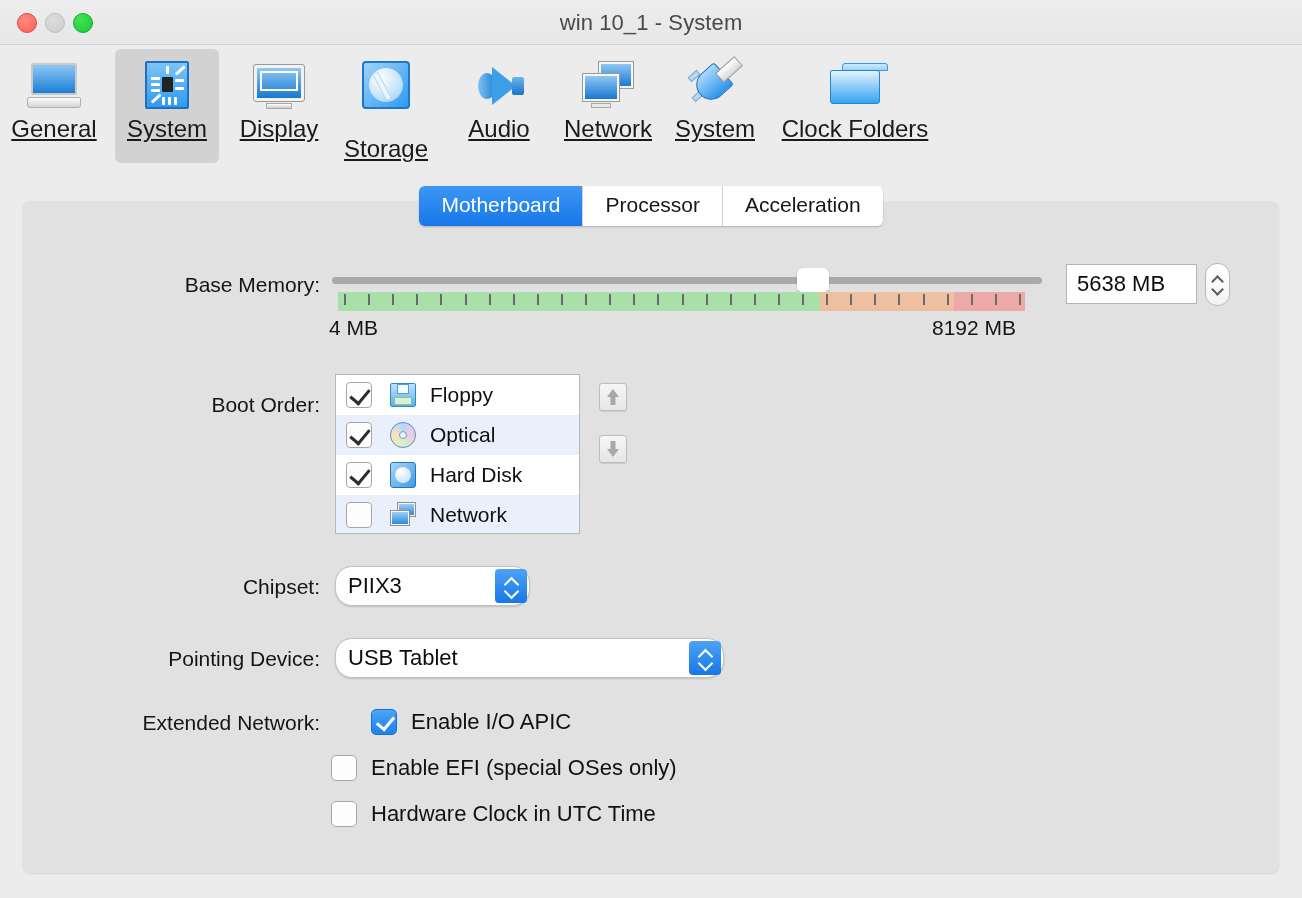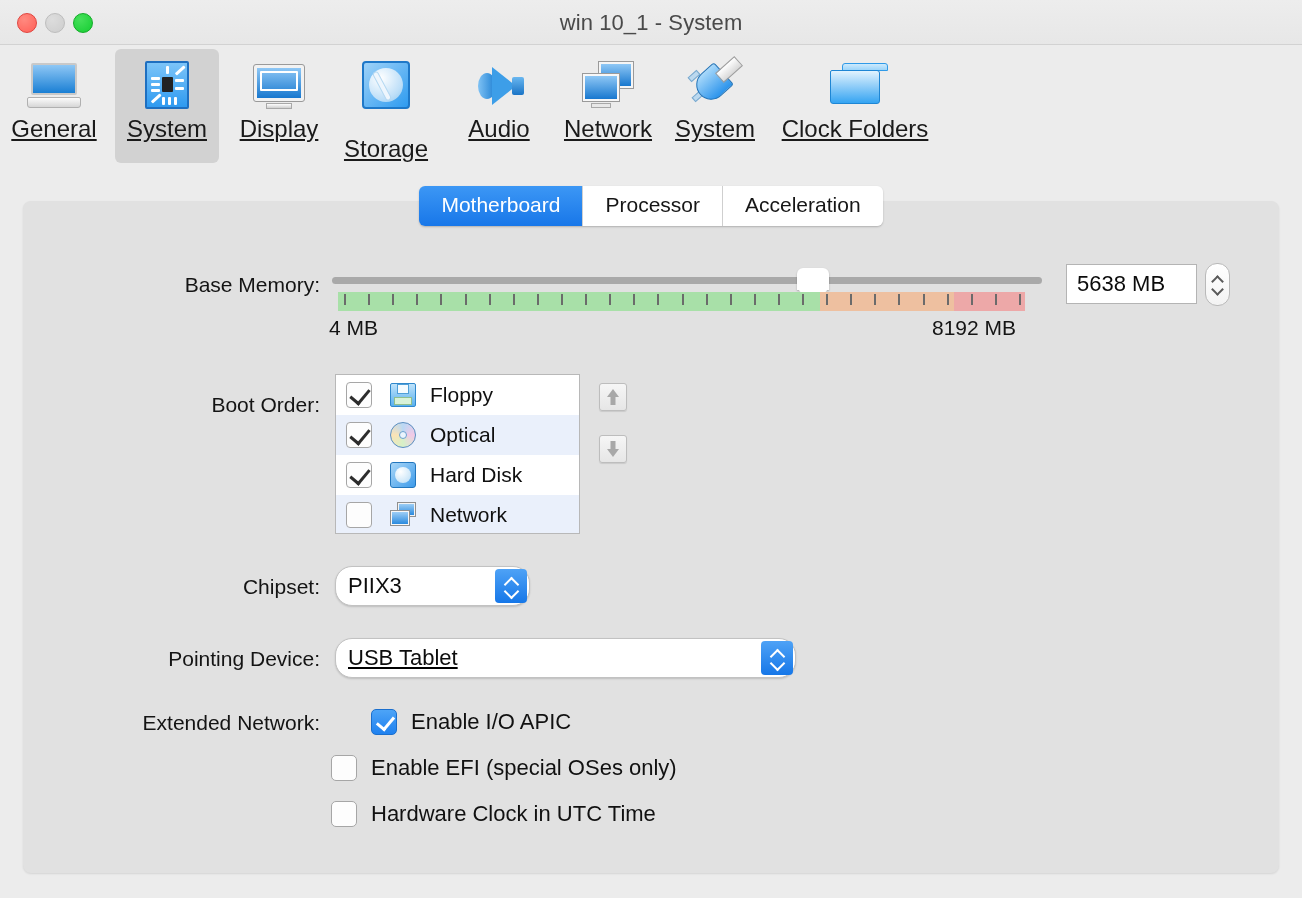--- a/index.html
+++ b/index.html
@@ -444,21 +444,21 @@
 <div class="row-label" style="left:40px;top:575px;width:280px;">Chipset:</div>
 <div class="popup" style="left:335px;top:566px;width:195px;height:40px;">
   <span class="val">PIIX3</span>
   <span class="arrowbox">
     <span class="wchev"></span>
       <span class="wchev down"></span>
   </span>
 </div>
 
 <div class="row-label" style="left:40px;top:647px;width:280px;">Pointing Device:</div>
-<div class="popup" style="left:335px;top:638px;width:461px;height:40px;text-decoration:underline;">
+<div class="popup" style="left:335px;top:638px;width:389px;height:40px;">
   <span class="val">USB Tablet</span>
   <span class="arrowbox">
     <span class="wchev"></span>
       <span class="wchev down"></span>
   </span>
 </div>
 
 <div class="row-label" style="left:40px;top:711px;width:280px;">Extended Network:</div>
 
 <div class="feat" style="left:331px;top:709px;padding-left:40px;">

